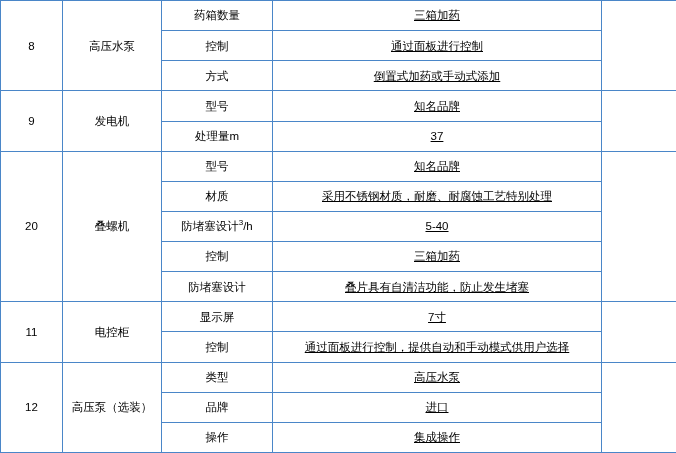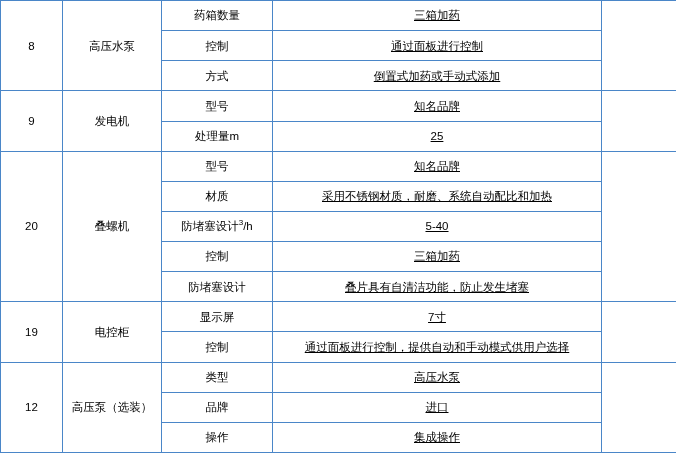--- a/index.html
+++ b/index.html
@@ -71,49 +71,49 @@
 
       <tr>
         <td class="c-index" rowspan="2">9</td>
         <td class="c-name" rowspan="2">发电机</td>
         <td class="c-attr">型号</td>
         <td class="c-value">知名品牌</td>
         <td class="c-note" rowspan="2"></td>
       </tr>
       <tr>
         <td class="c-attr">处理量m</td>
-        <td class="c-value">25</td>
+        <td class="c-value">37</td>
       </tr>
 
       <tr>
         <td class="c-index" rowspan="5">20</td>
         <td class="c-name" rowspan="5">叠螺机</td>
         <td class="c-attr">型号</td>
         <td class="c-value">知名品牌</td>
         <td class="c-note" rowspan="5"></td>
       </tr>
       <tr>
         <td class="c-attr">材质</td>
-        <td class="c-value">采用不锈钢材质，耐磨、系统自动配比和加热</td>
+        <td class="c-value">采用不锈钢材质，耐磨、耐腐蚀工艺特别处理</td>
       </tr>
       <tr>
         <td class="c-attr"><span>防堵塞设计</span><span class="sup">3</span><span>/h</span></td>
         <td class="c-value">5-40</td>
       </tr>
       <tr>
         <td class="c-attr">控制</td>
         <td class="c-value">三箱加药</td>
       </tr>
       <tr>
         <td class="c-attr">防堵塞设计</td>
         <td class="c-value">叠片具有自清洁功能，防止发生堵塞</td>
       </tr>
 
       <tr>
-        <td class="c-index" rowspan="2">19</td>
+        <td class="c-index" rowspan="2">11</td>
         <td class="c-name" rowspan="2">电控柜</td>
         <td class="c-attr">显示屏</td>
         <td class="c-value">7寸</td>
         <td class="c-note" rowspan="2"></td>
       </tr>
       <tr>
         <td class="c-attr">控制</td>
         <td class="c-value">通过面板进行控制，提供自动和手动模式供用户选择</td>
       </tr>
 

